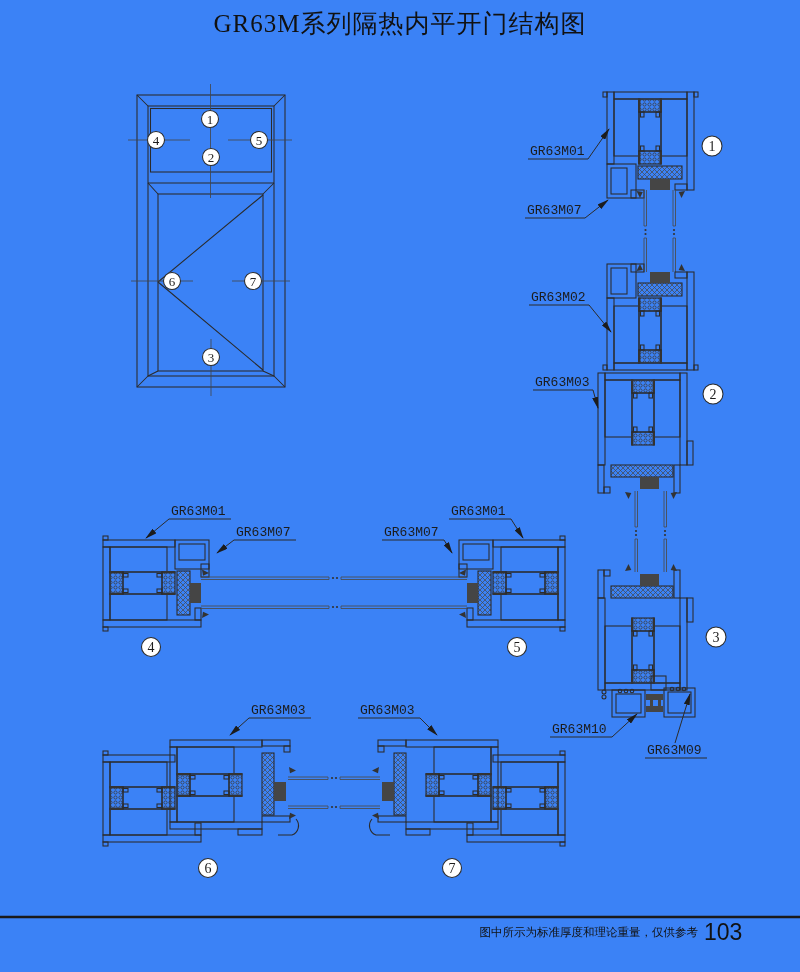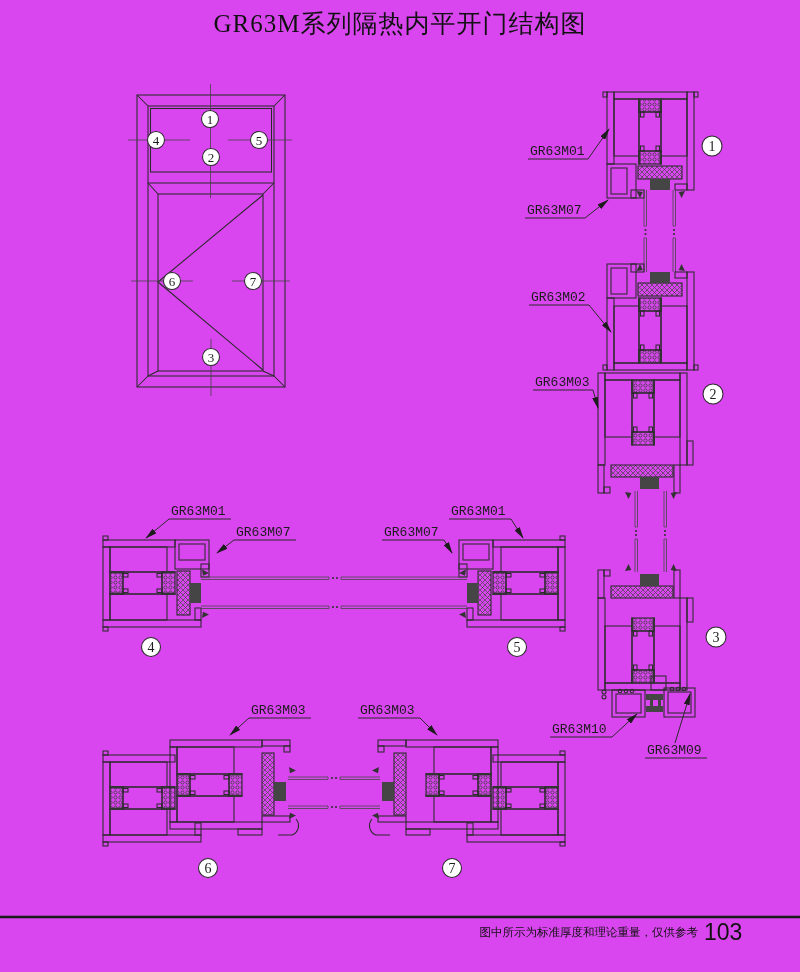--- a/index.html
+++ b/index.html
@@ -1,16 +1,16 @@
 <!DOCTYPE html>
 <html><head>
 <meta charset="utf-8">
 <style>
   html,body{margin:0;padding:0;background:#fff;}
-  #page{position:relative;width:800px;height:972px;background:#d946ef;font-family:"Liberation Sans",sans-serif;overflow:hidden;}
+  #page{position:relative;width:800px;height:972px;background:#3b82f6;font-family:"Liberation Sans",sans-serif;overflow:hidden;}
   svg{position:absolute;left:0;top:0;}
   .ttl{font-family:"Liberation Serif",serif;font-size:25px;letter-spacing:1px;fill:#111;}
   .lbl{font-family:"Liberation Mono",monospace;font-size:13px;fill:#1c1c1c;}
   .num{font-family:"Liberation Serif",serif;font-size:13px;fill:#1c1c1c;}
   .numL{font-family:"Liberation Serif",serif;font-size:14px;fill:#1c1c1c;}
   .fnote{font-family:"Liberation Sans",sans-serif;font-size:11.5px;fill:#111;}
   .fpage{font-family:"Liberation Sans",sans-serif;font-size:23px;fill:#111;}
 </style>
 </head>
 <body>

